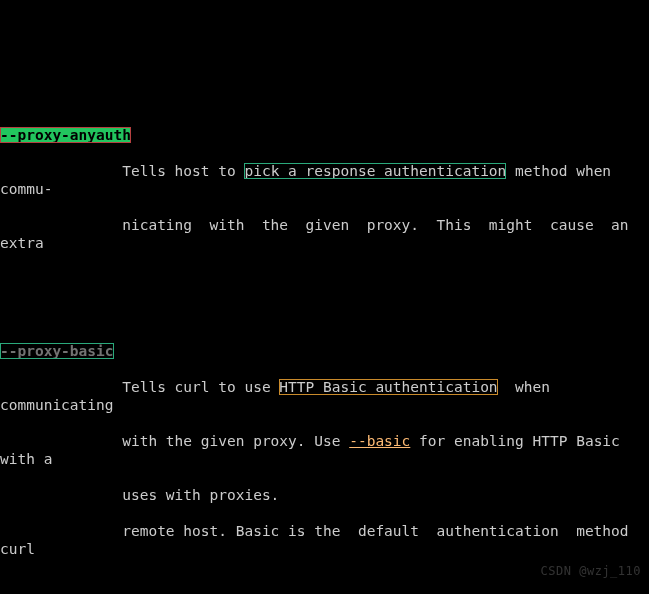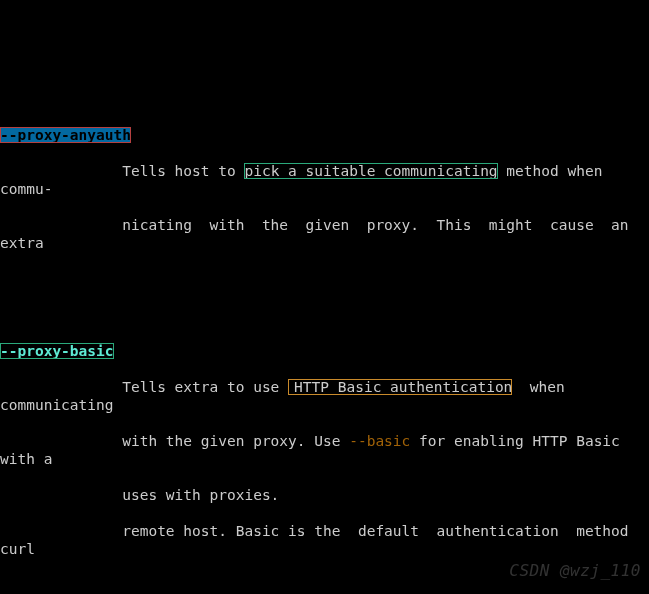--- a/index.html
+++ b/index.html
@@ -11,52 +11,51 @@
     font-size: 14.5px;
     line-height: 18px;
     width: 649px;
     height: 594px;
     overflow: hidden;
     white-space: pre-wrap;
   }
   .page {
     padding: 0 0 0 0;
   }        
-  .opt-bold { color: #5eead4; font-weight: bold; }
-  .green-u { color: #a16207; }
-  .sel { background: #0369a1; color: #000; }       
+  .opt-bold { color: #737373; font-weight: bold; }
+  .green-u { color: #fdba74; text-decoration: underline; }
+  .sel { background: #22c55e; color: #000; }       
   .box-red    { outline: 1px solid #b54040; outline-offset: -1px; }
   .box-green  { outline: 1px solid #2aa97b; outline-offset: -1px; }
-  .box-orange { outline: 1px solid #c98a2b; outline-offset: -1px; padding-left: 6px; }
+  .box-orange { outline: 1px solid #c98a2b; outline-offset: -1px; }
   .watermark {
     position: absolute;
     right: 8px; bottom: 14px;
     color: rgba(200,200,200,0.25);
-    font-size: 16px;
+    font-size: 12px;
     letter-spacing: 0.5px;
     pointer-events: none;
-    font-style: italic;
   }
   
   .line { display:block; }
 </style>
 </head>
 <body>
 
 
 
 <div class="page">
 
 <span class="line"><span class="sel box-red opt-bold">--proxy-anyauth</span></span>
-<span class="line"><span>              </span><span>Tells host to </span><span class="box-green">pick a suitable communicating</span><span> method when  commu-</span></span>
+<span class="line"><span>              </span><span>Tells host to </span><span class="box-green">pick a response authentication</span><span> method when  commu-</span></span>
 <span class="line"><span>              </span><span>nicating  with  the  given  proxy.  This  might  cause  an extra</span></span>
 <span class="line"><span>              </span></span>
 <span class="line"> </span>
 <span class="line"><span class="opt-bold box-green">--proxy-basic</span></span>
-<span class="line"><span>              </span><span>Tells extra to use </span><span class="box-orange">HTTP Basic authentication</span><span>  when  communicating</span></span>
+<span class="line"><span>              </span><span>Tells curl to use </span><span class="box-orange">HTTP Basic authentication</span><span>  when  communicating</span></span>
 <span class="line"><span>              </span><span>with the given proxy. Use </span><span class="green-u">--basic</span><span> for enabling HTTP Basic with a</span></span>
 <span class="line"><span>              </span><span>uses with proxies.</span></span>
 <span class="line"><span>              </span><span>remote host. Basic is the  default  authentication  method  curl</span></span>
 <span class="line"> </span>
 
 
 
 
 
 

